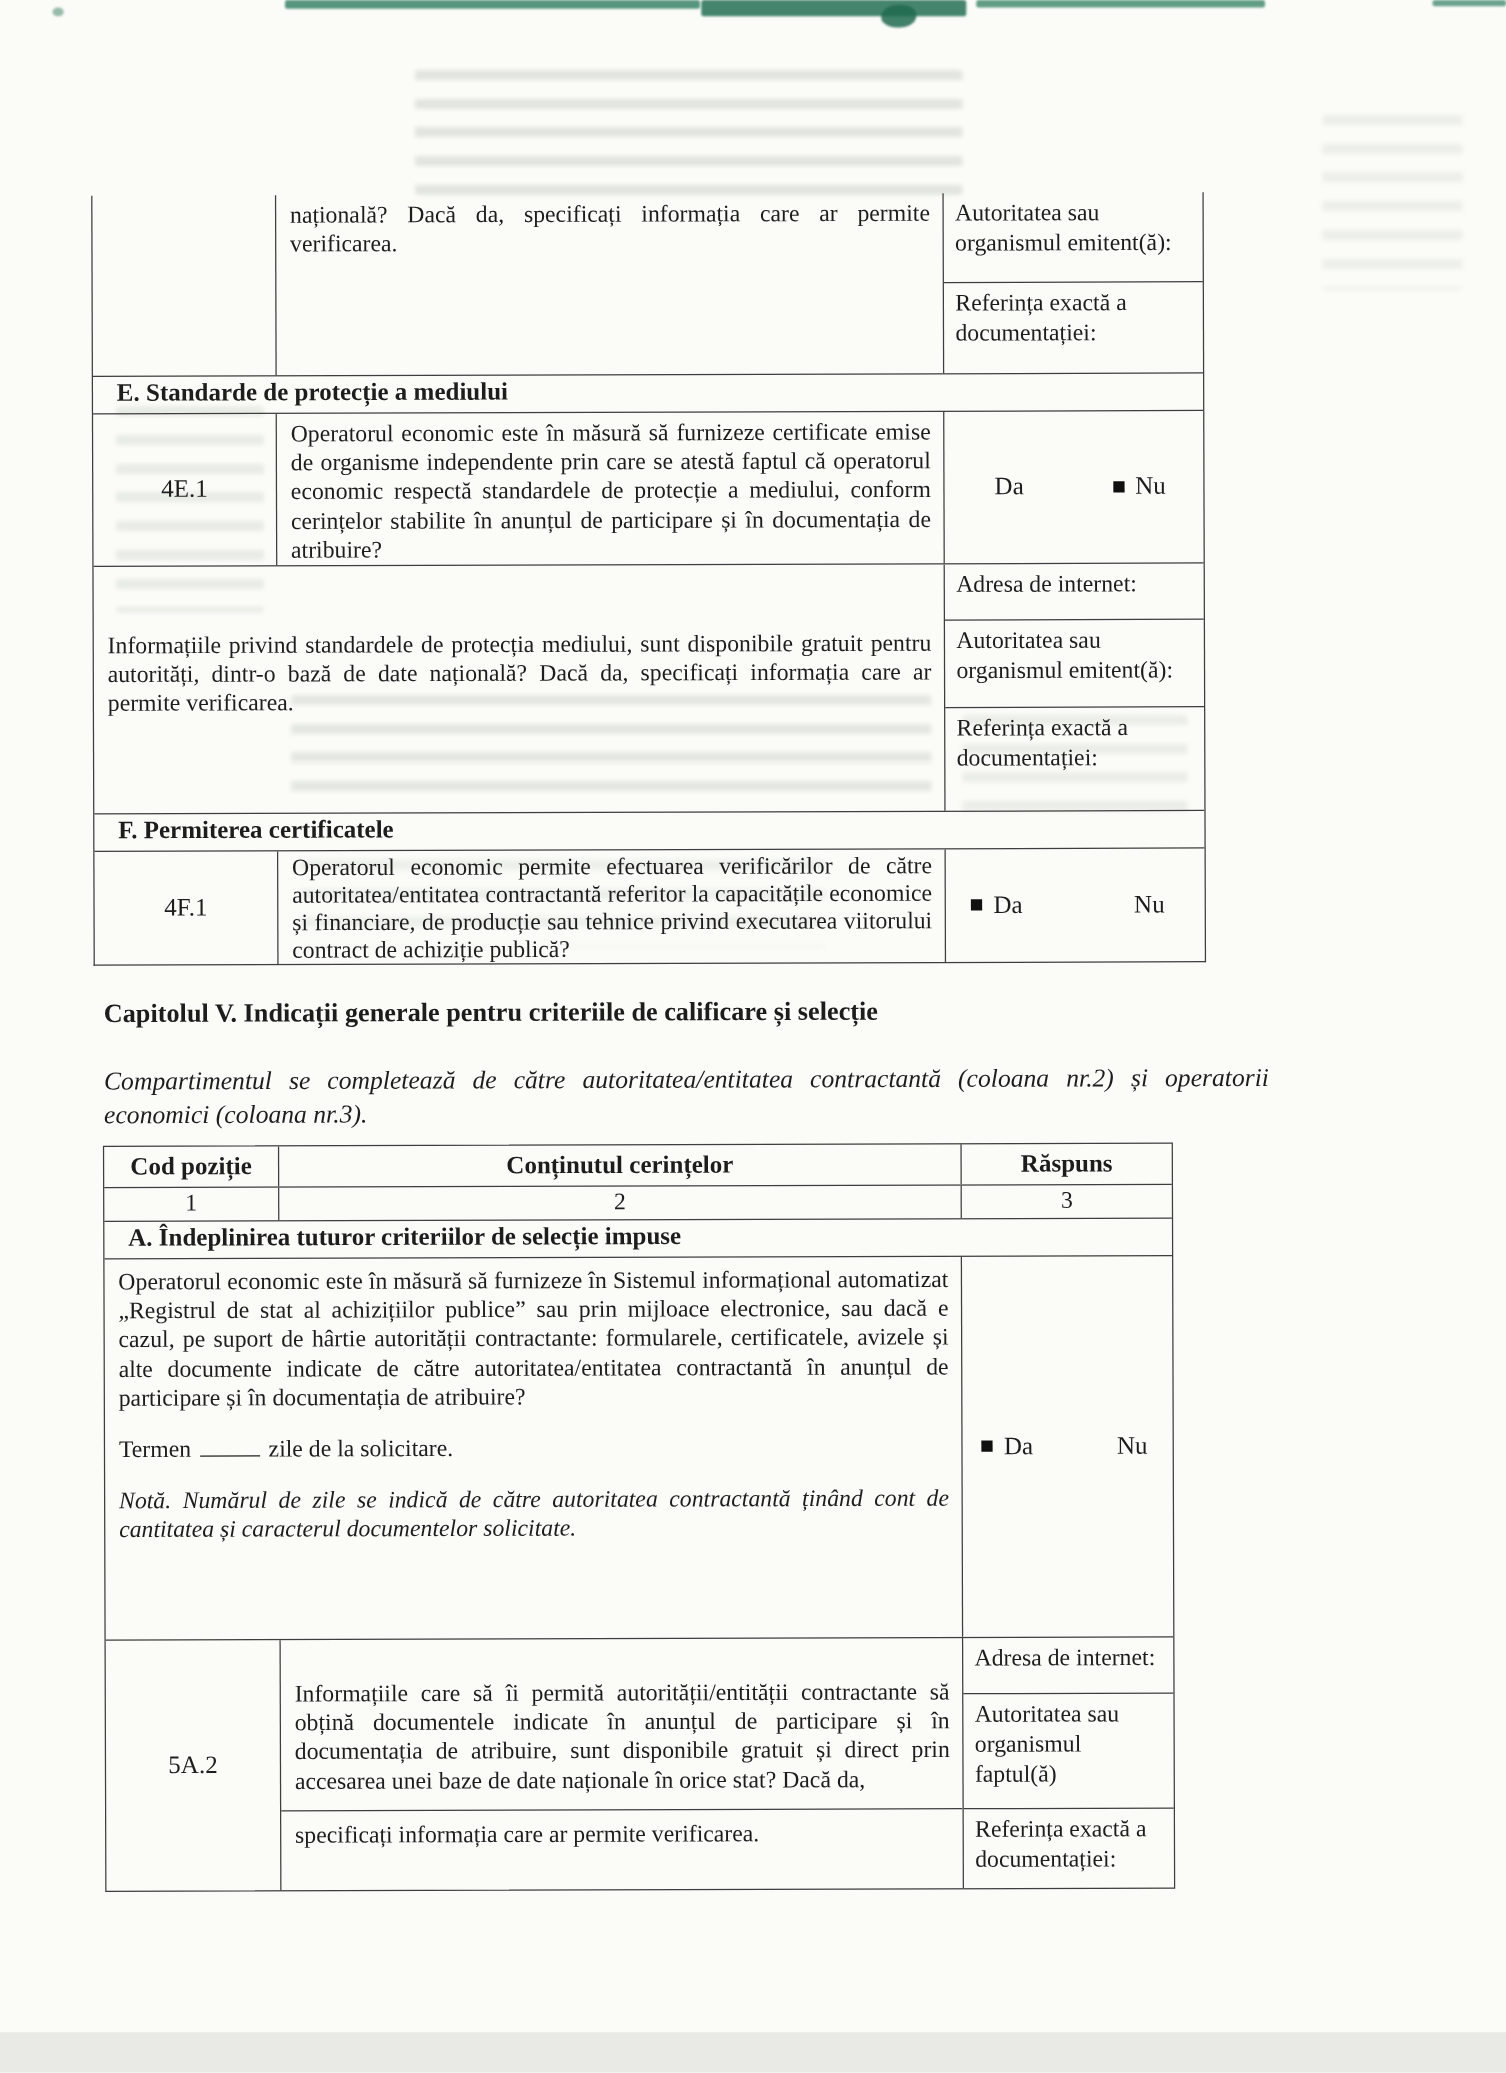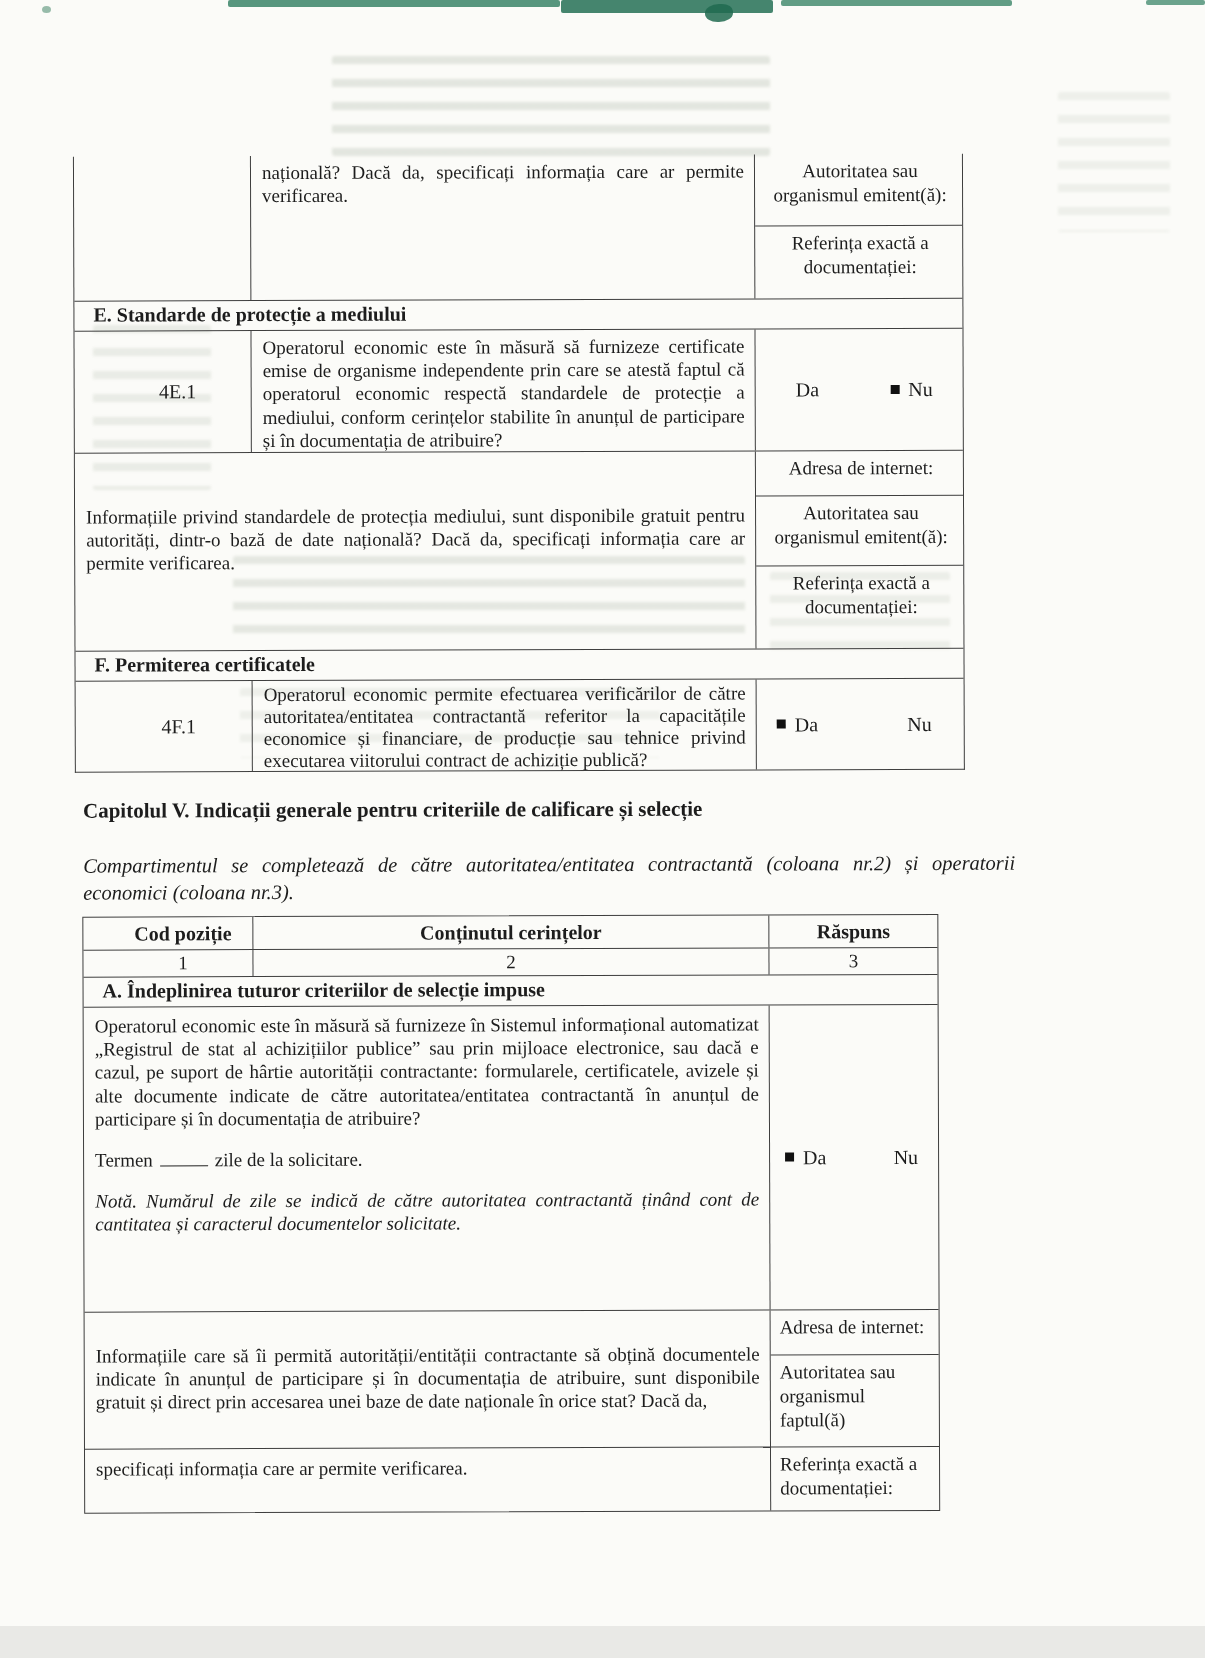--- a/index.html
+++ b/index.html
@@ -37,21 +37,21 @@
   }
   .b1{left:332px;top:56px;width:438px;height:100px;}
   .b2{left:93px;top:325px;width:118px;height:165px;opacity:.40;}
   .b3{left:233px;top:556px;width:512px;height:92px;opacity:.50;}
   .b4{left:770px;top:572px;width:180px;height:80px;opacity:.35;}
   .b5{left:240px;top:688px;width:420px;height:70px;opacity:.30;}
   .b6{left:1058px;top:92px;width:112px;height:140px;opacity:.30;}
 
   
   .row{display:flex;border-bottom:1.5px solid var(--line);}
-  .c1{flex:none;border-right:1.5px solid var(--line);margin-left:30px;}
+  .c1{flex:none;border-right:1.5px solid var(--line);}
   .c2{flex:1 1 auto;border-right:1.5px solid var(--line);min-width:0;}
   .c3{flex:none;}
   .codec{display:flex;align-items:center;justify-content:center;font-size:20px;}
   .pad{padding:5px 10px 0 11px;}
   .acol{display:flex;flex-direction:column;}
   .sub{padding:5px 6px 0 9px;line-height:1.25;}
   .bb{border-bottom:1.5px solid var(--line);}
   .grow{flex:1 1 auto;}
   .secrow{border-bottom:1.5px solid var(--line);height:30px;font-weight:bold;font-size:20px;padding:1px 0 0 19px;}
   .danu{display:flex;align-items:center;justify-content:space-between;height:100%;font-size:20px;gap:40px;}
@@ -62,21 +62,21 @@
   .d3{padding:0 20px 0 15px;}
 
   
   .t1{
     position:absolute;left:75px;top:155px;width:890px;
     border-left:1.5px solid var(--line);border-right:1.5px solid var(--line);
     border-bottom:1.5px solid var(--line);
     font-size:19px;line-height:1.22;
   }
   .t1 .c1{width:147px;}
-  .t1 .c3{width:207px;text-align:center;}
+  .t1 .c3{width:207px;}
   .rowA{height:145px;}
   .rowA .subEmitent{height:72px;}
   .r4e1{height:122px;}
   .r4e2{height:198px;}
   .r4e2 .pad{padding-top:52px;}
   .r4e2 .subAdresa{height:45px;}
   .r4e2 .subEmitent{height:70px;}
   .r4f1{height:90px;border-bottom:none;}
   .r4f1 .pad{line-height:1.16;padding-top:3px;}
 
@@ -235,20 +235,21 @@
               <span>Da</span>
             </span>
             <span class="opt">
               <span>Nu</span>
             </span>
           </div>
         </div>
       </div>
 
       <div class="row r5a2">
+        <div class="c1 codec">5A.2</div>
         <div class="c2">
           <div class="cupper">
             <p class="just">Informațiile care să îi permită autorității/entității contractante să obțină documentele indicate în anunțul de participare și în documentația de atribuire, sunt disponibile gratuit și direct prin accesarea unei baze de date naționale în orice stat? Dacă da,</p>
           </div>
           <div class="clower">
             <p>specificați informația care ar permite verificarea.</p>
           </div>
         </div>
         <div class="c3 acol">
           <div class="sub bb subAdresa">Adresa de internet:</div>

